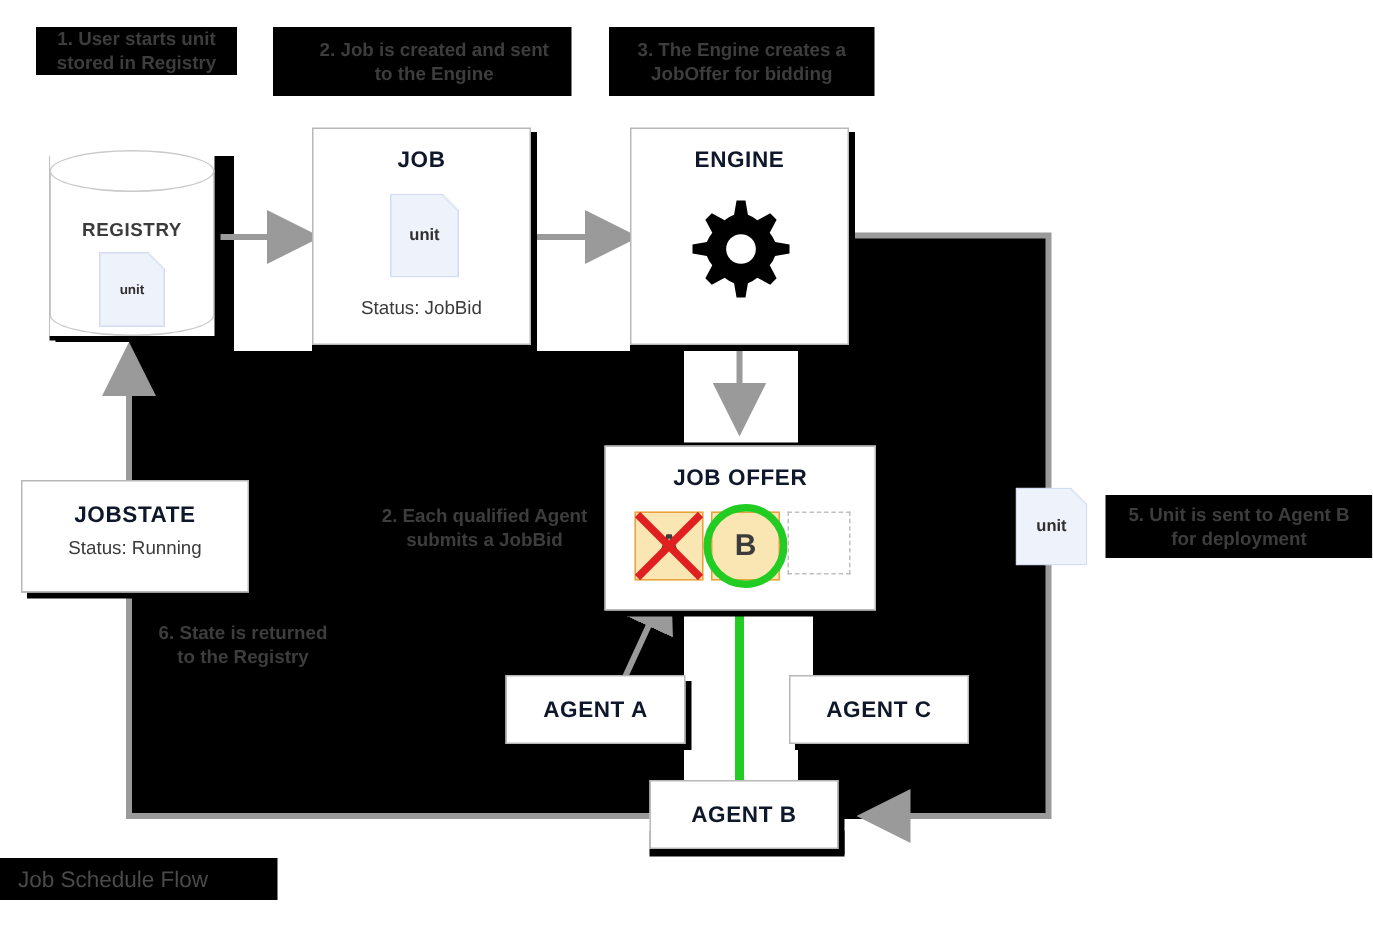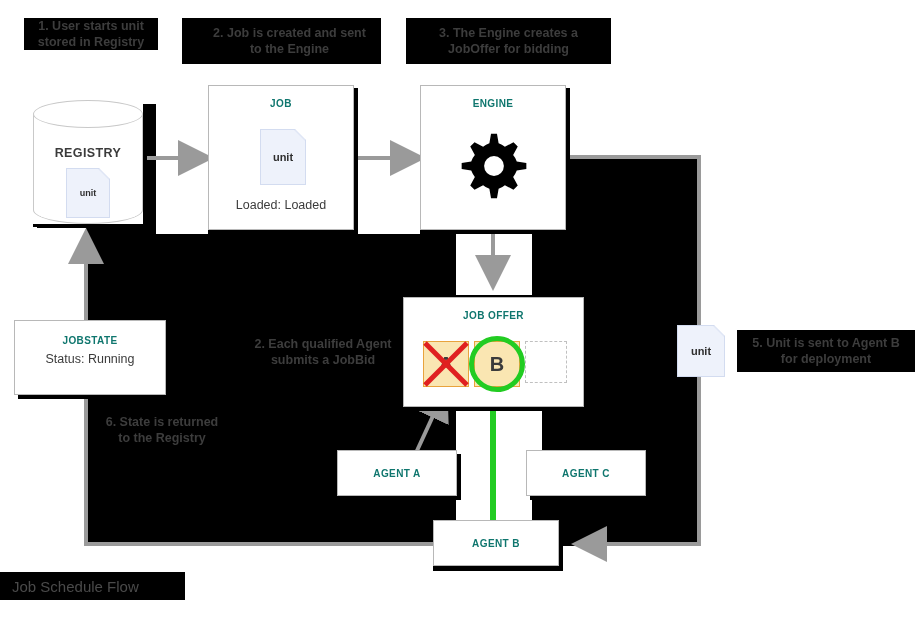--- a/index.html
+++ b/index.html
@@ -41,23 +41,23 @@
     position:absolute;
     background:#ffffff;
     border:1px solid #b8b8b8;
     box-sizing:border-box;
     display:flex;
     flex-direction:column;
     align-items:center;
     box-shadow:4px 4px 0 #000000;
   }
   .node .title{
-    font-size:10px;
+    font-size:15px;
     font-weight:700;
-    color:#0f766e;
+    color:#0f172a;
     letter-spacing:.4px;
     margin-top:12px;
   }
   .node .sub{
     font-size:12.5px;
     color:#3b3b3b;
   }
 
   
   #registry{
@@ -184,21 +184,21 @@
 
     <line x1="415" y1="455" x2="444" y2="392" stroke="#9a9a9a" stroke-width="4" marker-end="url(#ah)"></line>
   </svg>
 
   <div class="greenline" style="left:490px;top:378px;width:6px;height:145px;"></div>
 
   <div class="step" style="left:24px;top:18px;width:134px;height:32px;">1. User starts unit
 stored in Registry</div>
   <div class="step" style="left:182px;top:18px;width:199px;height:46px;padding-left:24px;">2. Job is created and sent
 to the Engine</div>
-  <div class="step" style="left:406px;top:18px;width:205px;height:46px;">3. The Engine creates a
+  <div class="step" style="left:406px;top:18px;width:177px;height:46px;">3. The Engine creates a
 JobOffer for bidding</div>
   <div class="step plain" style="left:240px;top:332px;width:166px;height:40px;">2. Each qualified Agent
 submits a JobBid</div>
   <div class="step" style="left:737px;top:330px;width:178px;height:42px;">5. Unit is sent to Agent B
 for deployment</div>
   <div class="step plain" style="left:88px;top:410px;width:148px;height:40px;">6. State is returned
 to the Registry</div>
 
   <div id="registry" style="left:33px;top:100px;width:110px;height:124px;">
     <div class="cyl-body"></div>
@@ -209,21 +209,21 @@
       <span class="corner"></span>
     </div>
   </div>
 
   <div class="node" style="left:208px;top:85px;width:146px;height:145px;">
     <div class="title">JOB</div>
     <div class="unitdoc fold" style="left:51px;top:43px;width:46px;height:56px;font-size:11px;">
       <span>unit</span>
       <span class="corner"></span>
     </div>
-    <div class="sub" style="position:absolute;left:0;right:0;bottom:17px;text-align:center;">Loaded: Loaded</div>
+    <div class="sub" style="position:absolute;left:0;right:0;bottom:17px;text-align:center;">Status: JobBid</div>
   </div>
 
   <div class="node" style="left:420px;top:85px;width:146px;height:145px;">
     <div class="title">ENGINE</div>
     <svg class="gear" style="left:40px;top:47px;" width="66" height="66" viewBox="0 0 100 100">
       <path fill="#000000" d="M50 4 L59 4 L61.5 18.5 A33 33 0 0 1 71 24 L84 17 L90.5 23.5 L83.5 36.5
         A33 33 0 0 1 89 46 L103.5 48.5 L103.5 57.5 L89 60 A33 33 0 0 1 83.5 69.5 L90.5 82.5 L84 89
         L71 82 A33 33 0 0 1 61.5 87.5 L59 102 L50 102 L47.5 87.5 A33 33 0 0 1 38 82 L25 89 L18.5 82.5
         L25.5 69.5 A33 33 0 0 1 20 60 L5.5 57.5 L5.5 48.5 L20 46 A33 33 0 0 1 25.5 36.5 L18.5 23.5
         L25 17 L38 24 A33 33 0 0 1 47.5 18.5 Z" transform="translate(-4.5,-3) scale(1.0)"></path>

